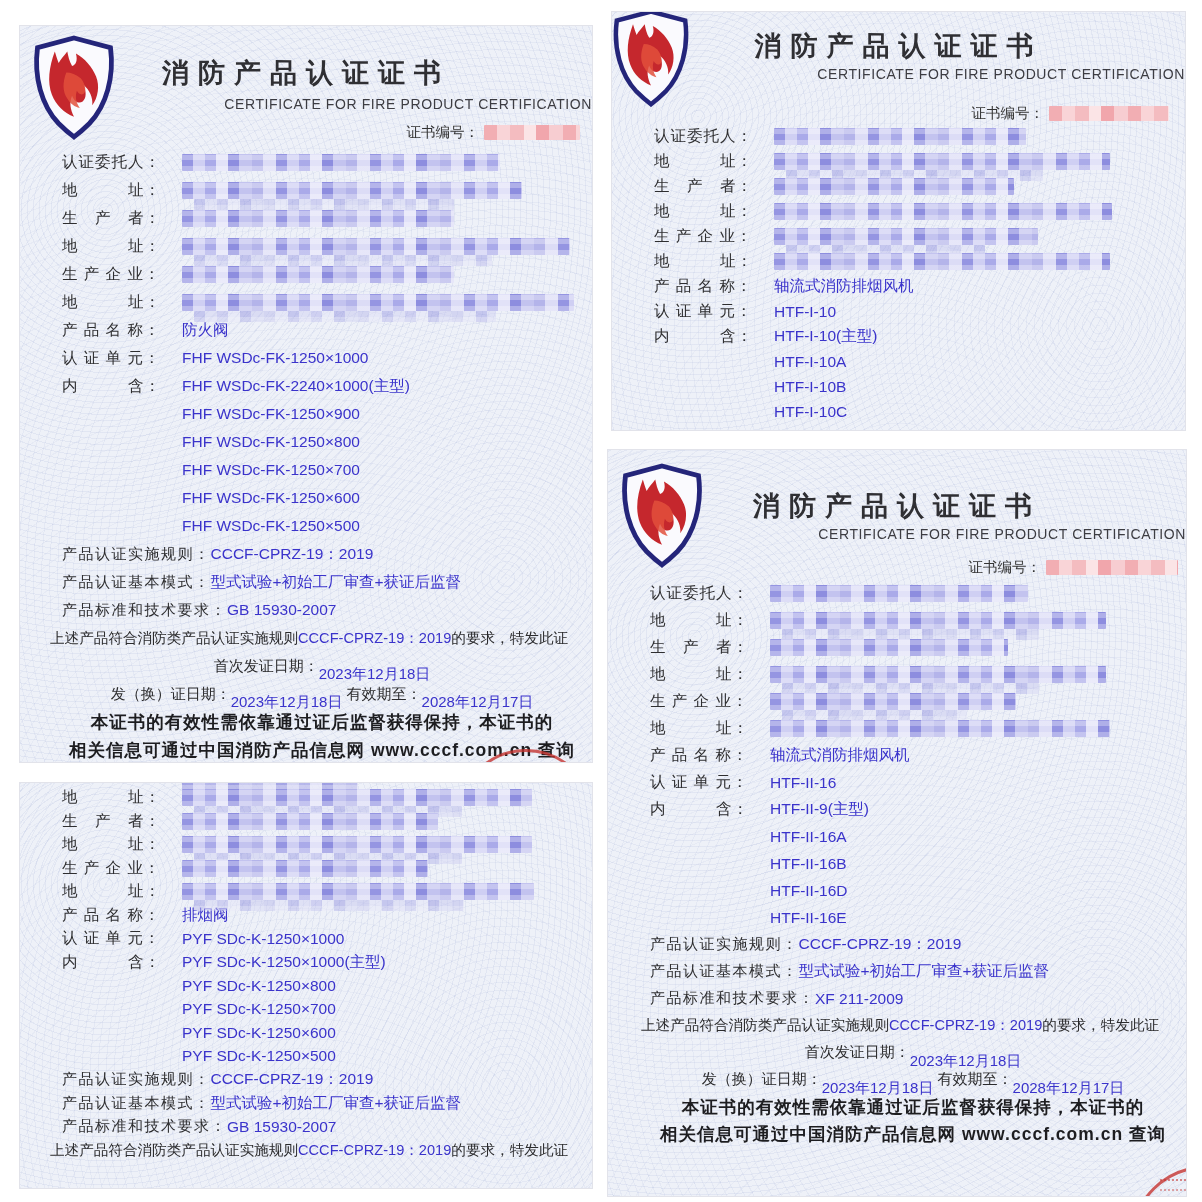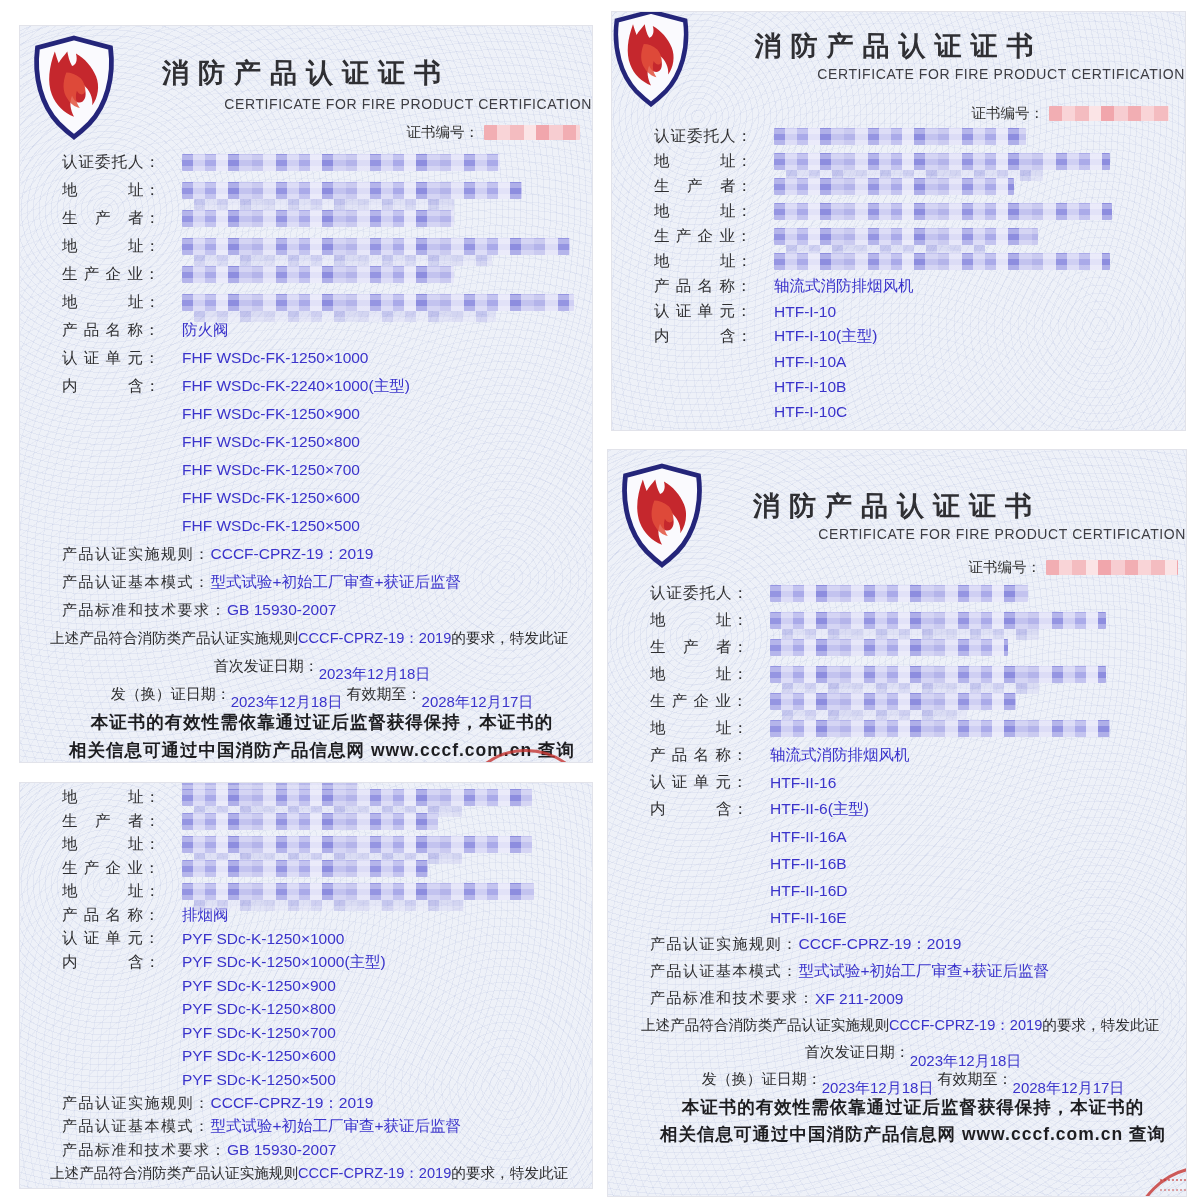--- a/index.html
+++ b/index.html
@@ -290,23 +290,20 @@
       </div>
     <div class="row">
         <span class="flabel">认 证 单 元：</span>
         <span class="val">PYF SDc-K-1250×1000</span>
       </div>
     <div class="row">
         <span class="flabel">内　　　含：</span>
         <span class="val">PYF SDc-K-1250×1000(主型)</span>
       </div>
     <div class="row cont">
-        <span class="val">PYF SDc-K-1250×900</span>
-      </div>
-    <div class="row cont">
         <span class="val">PYF SDc-K-1250×800</span>
       </div>
     <div class="row cont">
         <span class="val">PYF SDc-K-1250×700</span>
       </div>
     <div class="row cont">
         <span class="val">PYF SDc-K-1250×600</span>
       </div>
     <div class="row cont">
         <span class="val">PYF SDc-K-1250×500</span>
@@ -369,21 +366,21 @@
     <div class="row">
         <span class="flabel">产 品 名 称：</span>
         <span class="val">轴流式消防排烟风机</span>
       </div>
     <div class="row">
         <span class="flabel">认 证 单 元：</span>
         <span class="val">HTF-II-16</span>
       </div>
     <div class="row">
         <span class="flabel">内　　　含：</span>
-        <span class="val">HTF-II-6(主型)</span>
+        <span class="val">HTF-II-9(主型)</span>
       </div>
     <div class="row cont">
         <span class="val">HTF-II-16A</span>
       </div>
     <div class="row cont">
         <span class="val">HTF-II-16B</span>
       </div>
     <div class="row cont">
         <span class="val">HTF-II-16D</span>
       </div>

